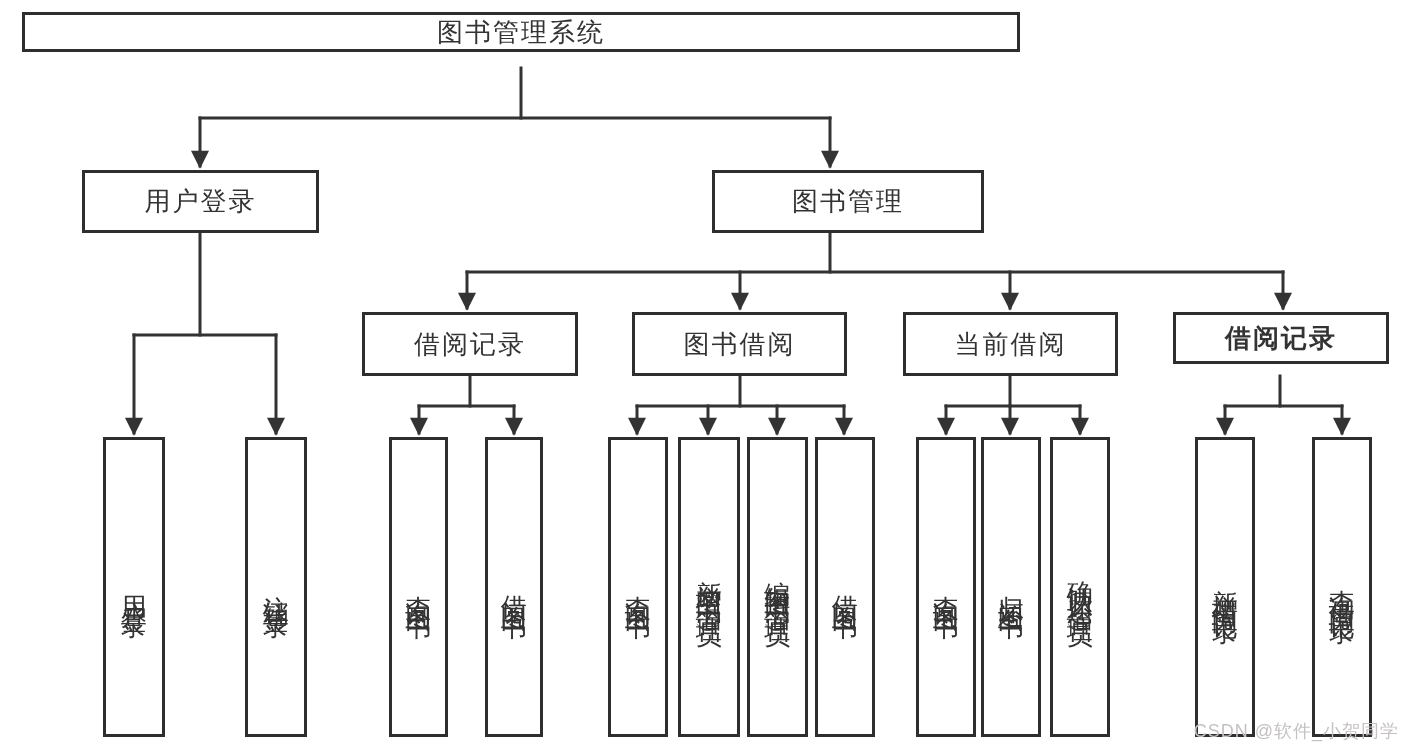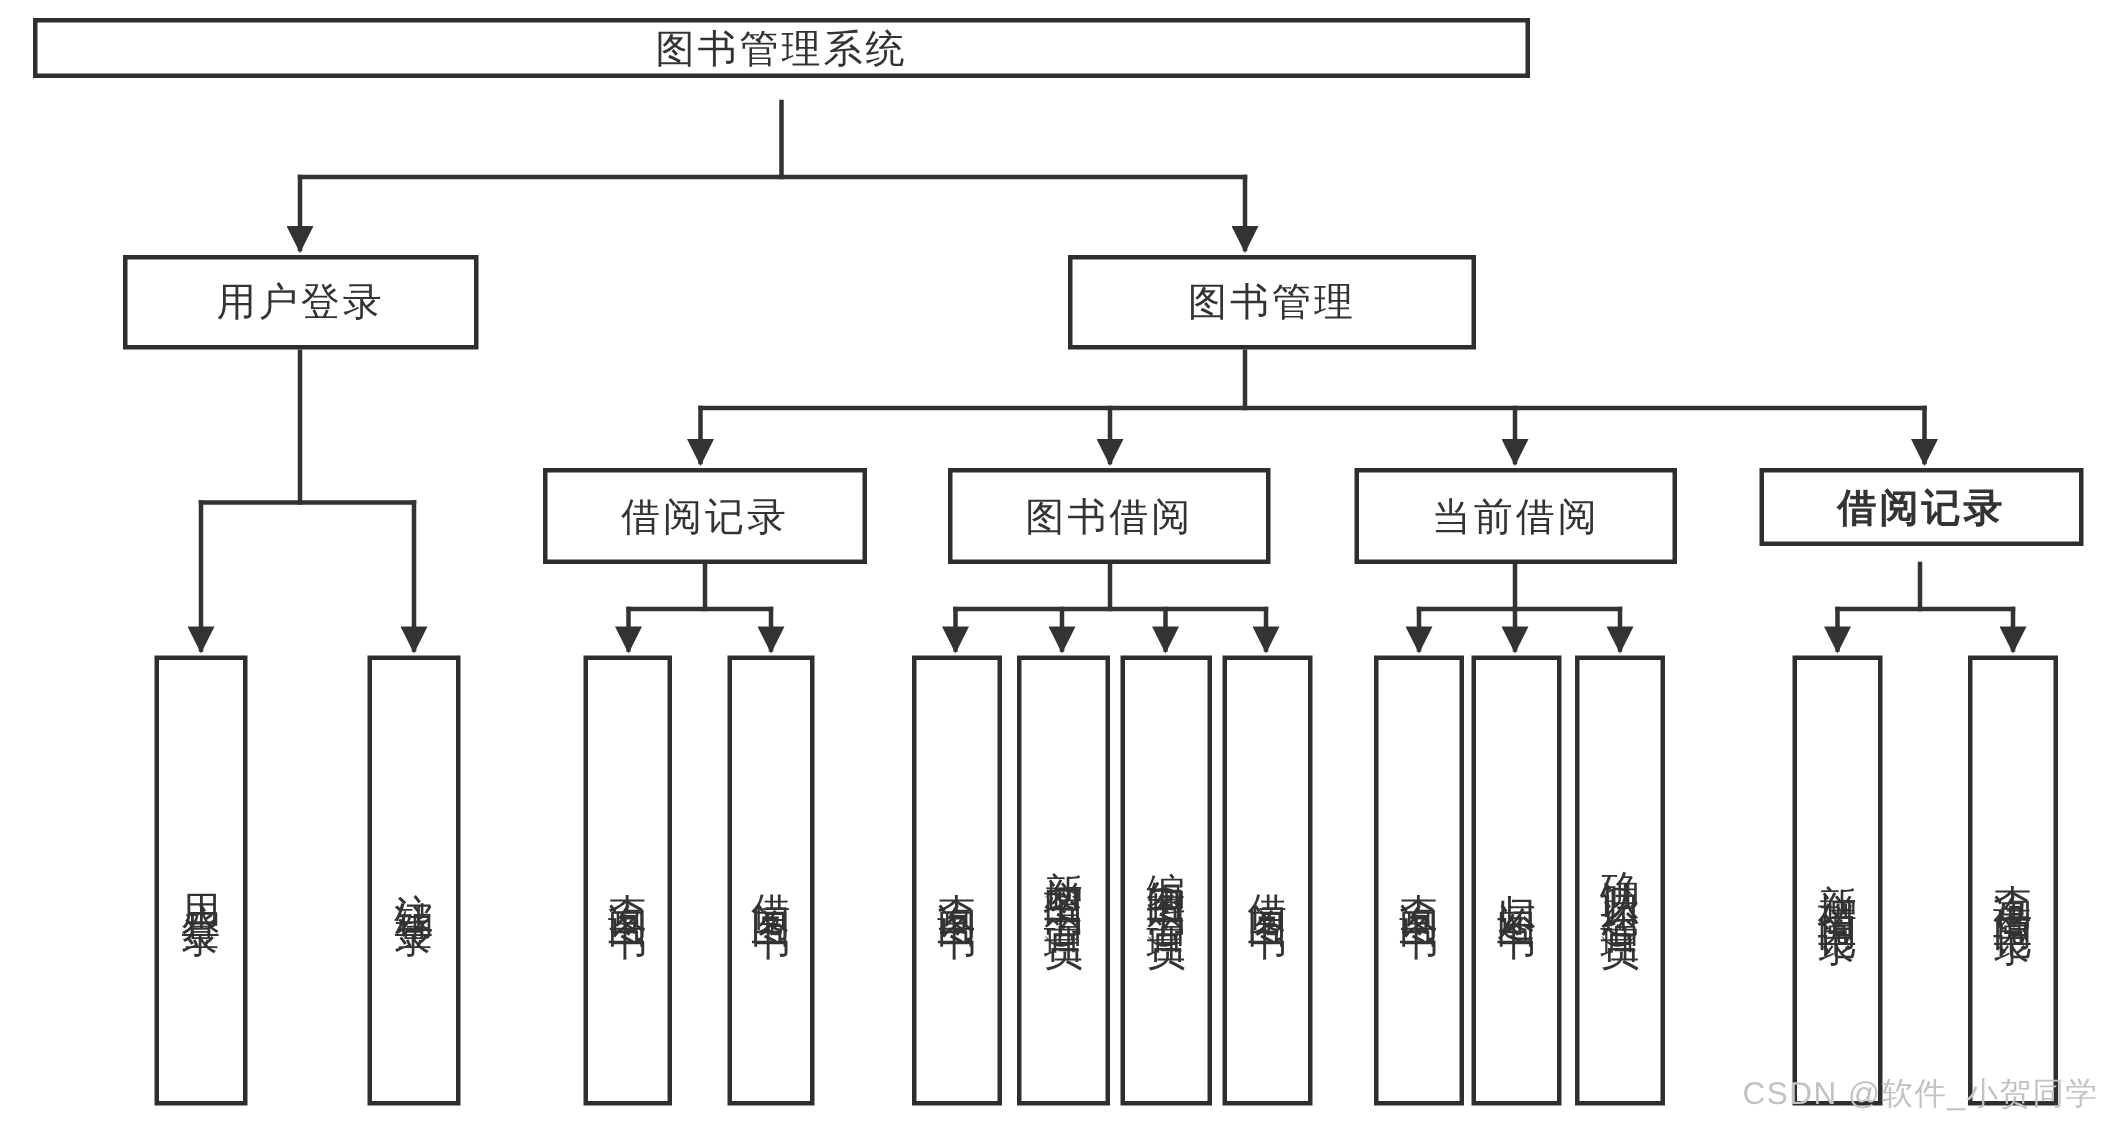--- a/index.html
+++ b/index.html
@@ -36,21 +36,21 @@
     text-orientation: mixed;
     font-size: 26px;
     letter-spacing: 6px;
     line-height: 1.1;
     white-space: nowrap;
   }
   .watermark {
     position: absolute;
     right: 6px;
     bottom: 4px;
-    font-size: 21px;
+    font-size: 18px;
     letter-spacing: 1px;
     color: #c6c1c1;
     z-index: 10;
     white-space: nowrap;
   }
   svg path { stroke: #333333; stroke-width: 3; fill: none; stroke-linecap: square; }
   svg .ah-fill { fill: #333333; stroke: none; }
 </style>
 </head>
 <body>

